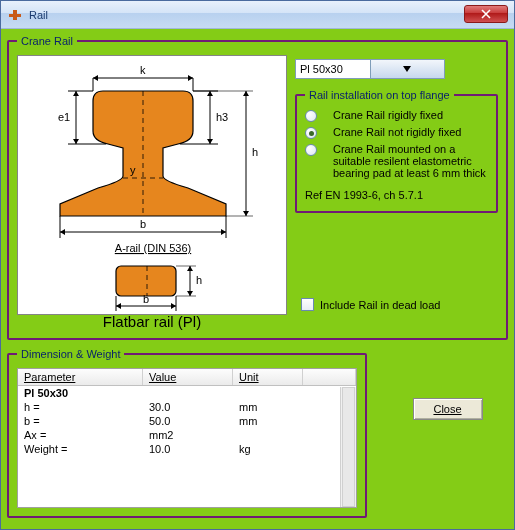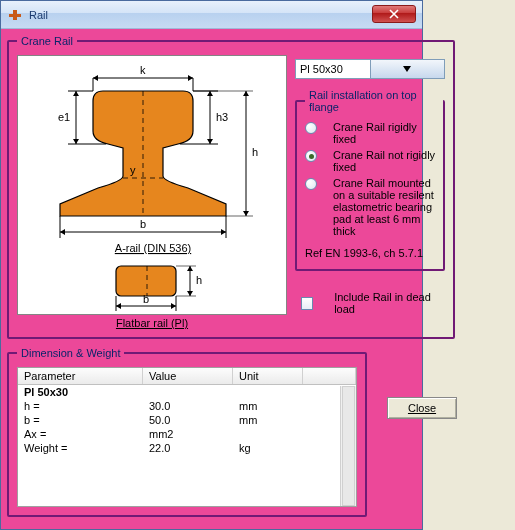--- a/index.html
+++ b/index.html
@@ -1,17 +1,17 @@
 <!DOCTYPE html>
 <html><head>
 <meta charset="utf-8">
 <style>
   * { box-sizing: border-box; font-family: "Segoe UI", Tahoma, sans-serif; font-size: 11px; }
   body { margin: 0; background: #ece9d8; }
-  .window { width: 423px; height: 530px; background: #ec4899; border: 1px solid #4a6b9e; position: relative; }
+  .window { width: 515px; height: 530px; background: #84cc16; border: 1px solid #4a6b9e; position: relative; }
   .titlebar {
     height: 28px;
     background: linear-gradient(to bottom, #e8f1fc 0%, #d4e4f7 45%, #b8d1ef 46%, #c7dbf3 100%);
     border-bottom: 1px solid #a0b8d8;
     display: flex; align-items: center; padding: 0 6px;
     position: relative;
   }
   .titlebar .icon { width:16px; height:16px; margin-right:6px; display:inline-flex; align-items:center; justify-content:center; }
   .titlebar .title { color:#1a3a6e; }
   .close-btn {
@@ -30,21 +30,21 @@
     position: relative;
   }
   fieldset.group > legend { color:#0a246a; padding:0 4px; }
 
   .top-row { display:flex; gap:8px; align-items:stretch; }
   .diagram-panel {
     width: 270px; height: 260px;
     background:#fff; border:1px solid #848484;
     position:relative;
   }
-  .diag-legend { text-decoration:underline; text-align:center; margin-top:4px; font-size:11px; color:#000; }
+  .diag-legend { text-align:center; margin-top:4px; font-size:15px; color:#000; }
   .right-col { flex:1; display:flex; flex-direction:column; gap:10px; padding-top:4px; }
 
   .combo {
     display:flex; align-items:center; height:20px;
     border:1px solid #7f9db9; background:#fff;
     width: 150px;
   }
   .combo span { flex:1; padding:0 4px; }
   .combo .drop {
     width:16px; height:100%; border-left:1px solid #7f9db9;
@@ -56,40 +56,40 @@
   .radio-row { display:flex; align-items:flex-start; gap:16px; padding:2px 0; cursor:default; }
   .radio {
     width:12px; height:12px; border:1px solid #6a8ab0; border-radius:50%;
     background:radial-gradient(circle at 30% 30%,#fff,#dce6f2);
     display:inline-flex; align-items:center; justify-content:center; flex:0 0 12px;
     margin-top:1px;
   }
   .radio.sel::after { content:""; width:5px; height:5px; border-radius:50%; background:#3a6a2a; }
   .radio-row label { flex:1; }
 
-  .checkbox-row { display:flex; align-items:center; gap:21px; cursor:default; }
+  .checkbox-row { display:flex; align-items:center; gap:6px; cursor:default; }
   .checkbox {
     width:13px; height:13px; border:1px solid #6a8ab0;
     background:linear-gradient(to bottom,#fff,#e8eef6);
   }
 
   .btn {
     height:22px; min-width:70px; padding:0 14px;
     border:1px solid #888; background:#ece9d8;
     box-shadow:1px 1px 0 #fff inset, -1px -1px 0 #b0b0a0 inset;
     display:inline-flex; align-items:center; justify-content:center;
   }
   .btn span { text-decoration:underline; text-decoration-color:transparent; }
   .btn .u { text-decoration:underline; }
 
   .table {
     border:1px solid #a0a0a0; background:#fff;
     height:140px; overflow:hidden; position:relative;
   }
-  .thead { display:flex; background:linear-gradient(to bottom,#fdfdfd,#ebebeb); border-bottom:1px solid #c0c0c0;}
+  .thead { display:flex; background:linear-gradient(to bottom,#fdfdfd,#ebebeb); border-bottom:1px solid #c0c0c0;text-decoration:underline;}
   .th { padding:2px 6px; border-right:1px solid #d0d0d0; }
   .th.param { width:125px; } .th.val{ width:90px;} .th.unit{ width:70px;} .th.last{flex:1;}
   .trow { display:flex; }
   .td { padding:1px 0 1px 6px; }
   .td.param{width:125px;} .td.val{width:90px;} .td.unit{width:70px;}
   .bold { font-weight:bold; }
 
   .scrollbar-v {
     position:absolute; right:0; top:18px; bottom:0; width:16px;
     background:#f0f0f0; border-left:1px solid #d0d0d0;
@@ -263,21 +263,21 @@
             <div class="td param">b =</div>
             <div class="td val">50.0</div>
             <div class="td unit">mm</div>
           </div>
           <div class="trow">
             <div class="td param">Ax =</div>
             <div class="td unit">mm2</div>
           </div>
           <div class="trow">
             <div class="td param">Weight =</div>
-            <div class="td val">22.0</div>
+            <div class="td val">10.0</div>
             <div class="td unit">kg</div>
           </div>
           <div class="scrollbar-v">
               <div class="thumb"></div>
             </div>
         </div>
       </fieldset>
 
       <div class="close-area">
         <div class="btn">

